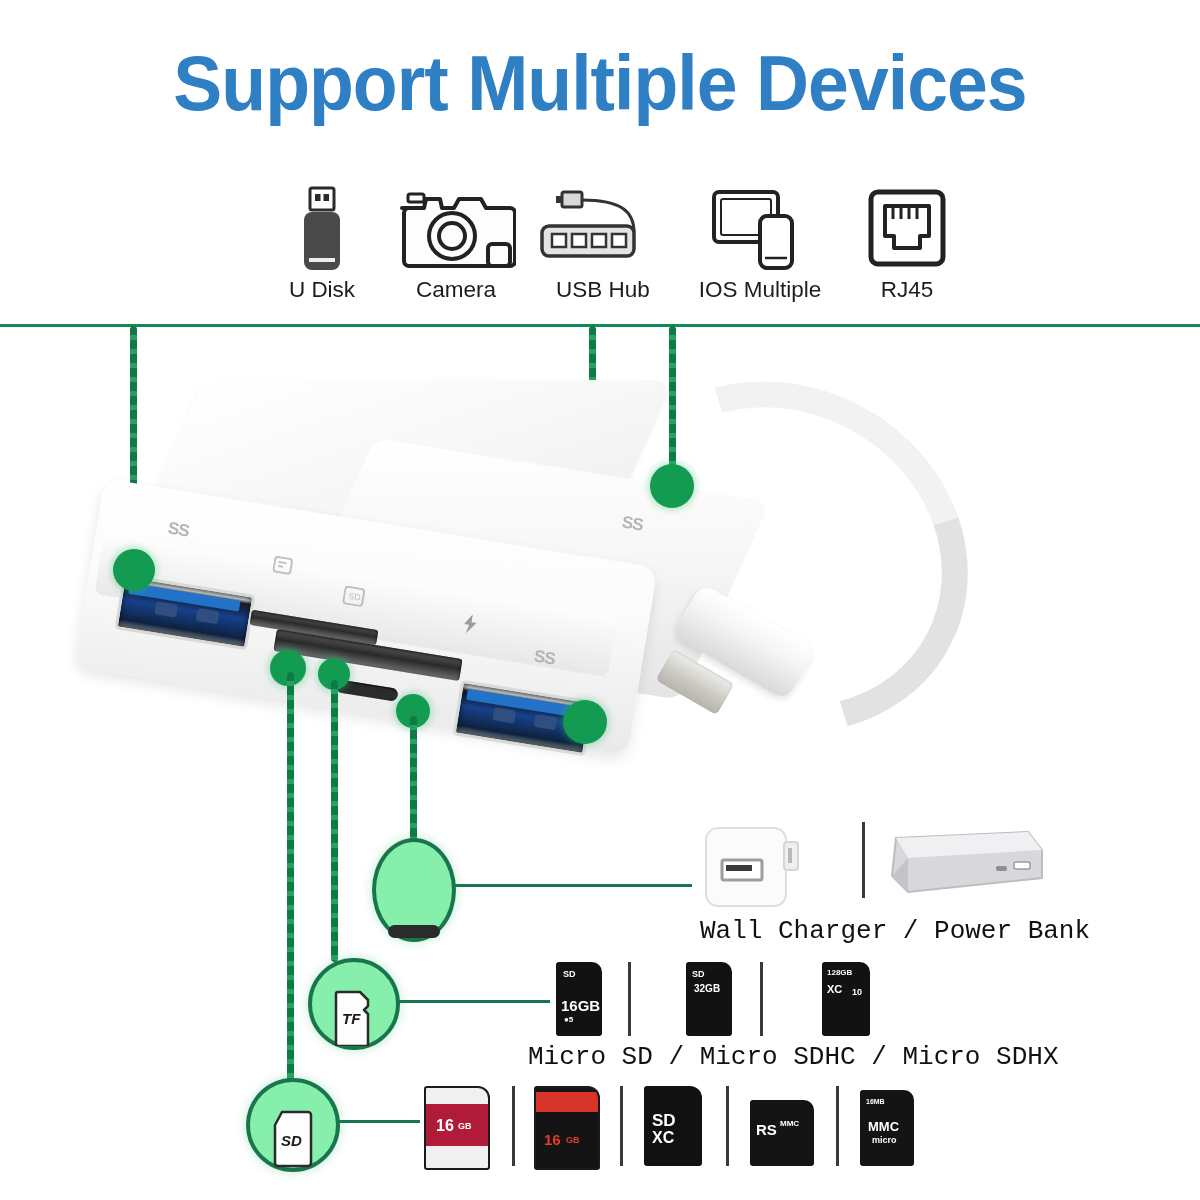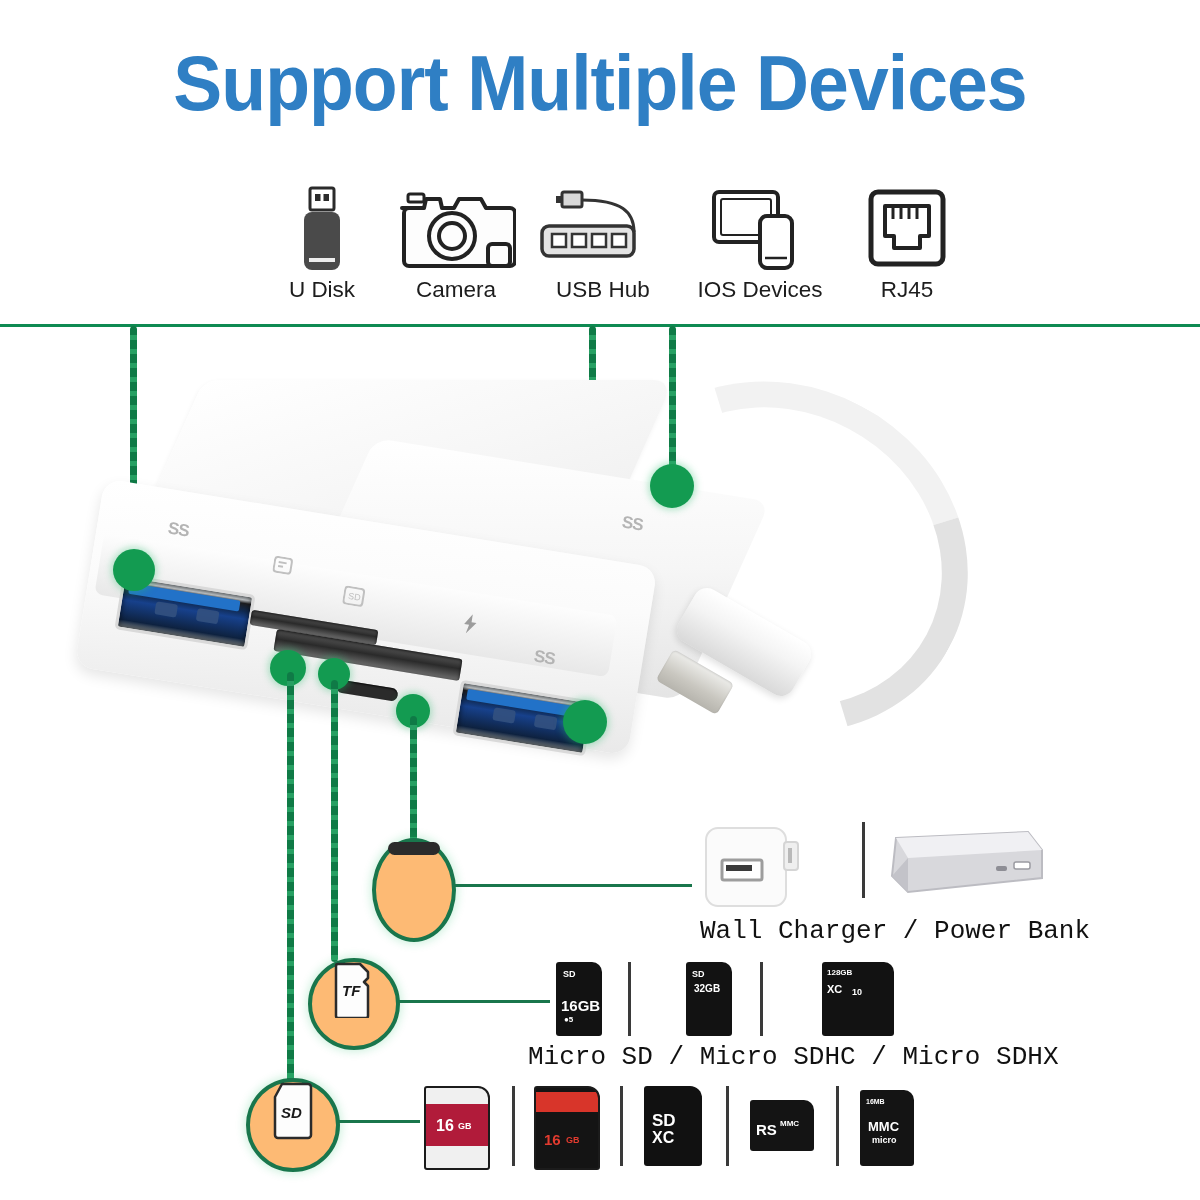--- a/index.html
+++ b/index.html
@@ -135,22 +135,22 @@
   .plug-tip{
     position:absolute;left:582px;top:292px;width:70px;height:36px;
     background:linear-gradient(180deg,#ededea,#c9c7c0 60%,#b6b4ad);
     border-radius:5px;transform:rotate(30deg);
     box-shadow:inset 0 1px 2px rgba(0,0,0,.15);
   }
 
   
   .oval{
     position:absolute;border:4px solid #19764c;border-radius:50%;
-    background:#fdba74;box-shadow:0 0 9px 2px rgba(40,190,110,.22);
-    display:flex;align-items:flex-start;justify-content:center;
+    background:#86efac;box-shadow:0 0 9px 2px rgba(40,190,110,.22);
+    display:flex;align-items:flex-end;justify-content:center;
   }
   .leadline{position:absolute;height:3px;background:#19764c;}
   .divider{position:absolute;width:3px;background:#3a3a3a;}
   .rowlabel{
     position:absolute;font-size:26px;color:#111;white-space:nowrap;
     font-family:Liberation Mono, monospace;
   }
 
   
   .mcard{position:absolute;border-radius:3px 7px 3px 3px;overflow:hidden;}
@@ -212,21 +212,21 @@
 
     <div class="devitem" style="left:680px;top:0;width:160px;">
       <div class="devicon">
         <svg width="100" height="86" viewBox="0 0 100 86">
           <rect x="4" y="6" width="64" height="50" rx="5" fill="#fff" stroke="#222" stroke-width="4"></rect>
           <rect x="11" y="13" width="50" height="36" rx="2" fill="#fff" stroke="#222" stroke-width="2"></rect>
           <rect x="50" y="30" width="32" height="52" rx="7" fill="#fff" stroke="#222" stroke-width="4"></rect>
           <line x1="55" y1="72" x2="77" y2="72" stroke="#222" stroke-width="2.5"></line>
         </svg>
       </div>
-      <div class="devlabel">IOS Devices</div>
+      <div class="devlabel">IOS Multiple</div>
     </div>
 
     <div class="devitem" style="left:842px;top:0;width:130px;">
       <div class="devicon">
         <svg width="84" height="86" viewBox="0 0 84 86">
           <rect x="6" y="6" width="72" height="72" rx="7" fill="#fff" stroke="#222" stroke-width="5"></rect>
           <path d="M20 20 h44 v30 h-9 v12 h-26 v-12 h-9 z" fill="#fff" stroke="#222" stroke-width="4" stroke-linejoin="round"></path>
           <line x1="28" y1="20" x2="28" y2="33" stroke="#222" stroke-width="3"></line>
           <line x1="36" y1="20" x2="36" y2="33" stroke="#222" stroke-width="3"></line>
           <line x1="44" y1="20" x2="44" y2="33" stroke="#222" stroke-width="3"></line>
@@ -342,21 +342,21 @@
     <div class="mtext" style="left:7px;top:8px;font-size:9px;">SD</div>
     <div class="mtext" style="left:5px;top:36px;font-size:15px;">16GB</div>
     <div class="mtext" style="left:8px;top:54px;font-size:8px;">●5</div>
   </div>
   <div class="divider" style="left:628px;top:962px;height:74px;"></div>
   <div class="mcard" style="left:686px;top:962px;width:46px;height:74px;background:#121212;border-radius:3px 10px 3px 3px;">
     <div class="mtext" style="left:6px;top:8px;font-size:9px;">SD</div>
     <div class="mtext" style="left:8px;top:22px;font-size:10px;">32GB</div>
   </div>
   <div class="divider" style="left:760px;top:962px;height:74px;"></div>
-  <div class="mcard" style="left:822px;top:962px;width:72px;height:74px;background:#121212;border-radius:3px 10px 3px 3px;">
+  <div class="mcard" style="left:822px;top:962px;width:48px;height:74px;background:#121212;border-radius:3px 10px 3px 3px;">
     <div class="mtext" style="left:5px;top:7px;font-size:8px;">128GB</div>
     <div class="mtext" style="left:5px;top:22px;font-size:11px;">XC</div>
     <div class="mtext" style="left:30px;top:26px;font-size:9px;">10</div>
   </div>
   <div class="rowlabel" style="left:528px;top:1042px;">Micro SD / Micro SDHC / Micro SDHX</div>
 
   <div class="oval" style="left:246px;top:1078px;width:86px;height:86px;">
     <svg width="46" height="58" viewBox="0 0 46 58">
       <path d="M12 2 h26 a3 3 0 0 1 3 3 v48 a3 3 0 0 1 -3 3 h-30 a3 3 0 0 1 -3 -3 v-38 z" fill="#fdfdfd" stroke="#2b2b2b" stroke-width="2.5" stroke-linejoin="round"></path>
       <text x="11" y="36" font-size="15" font-weight="bold" font-style="italic" fill="#1a1a1a" font-family="sans-serif">SD</text>
@@ -374,21 +374,21 @@
     <div style="position:absolute;left:0;top:4px;width:100%;height:20px;background:#d8352a;"></div>
     <div class="mtext" style="left:8px;top:44px;font-size:15px;color:#e23b2f;">16</div>
     <div class="mtext" style="left:30px;top:48px;font-size:9px;color:#e23b2f;">GB</div>
   </div>
   <div class="divider" style="left:620px;top:1086px;height:80px;"></div>
   <div class="mcard" style="left:644px;top:1086px;width:58px;height:80px;background:#111;border-radius:3px 12px 3px 3px;">
     <div class="mtext" style="left:8px;top:26px;font-size:17px;">SD</div>
     <div class="mtext" style="left:8px;top:44px;font-size:16px;">XC</div>
   </div>
   <div class="divider" style="left:726px;top:1086px;height:80px;"></div>
-  <div class="mcard" style="left:750px;top:1100px;width:64px;height:51px;background:#141414;border-radius:3px 10px 3px 3px;">
+  <div class="mcard" style="left:750px;top:1100px;width:64px;height:66px;background:#141414;border-radius:3px 10px 3px 3px;">
     <div class="mtext" style="left:6px;top:22px;font-size:15px;">RS</div>
     <div class="mtext" style="left:30px;top:20px;font-size:8px;">MMC</div>
   </div>
   <div class="divider" style="left:836px;top:1086px;height:80px;"></div>
   <div class="mcard" style="left:860px;top:1090px;width:54px;height:76px;background:#141414;border-radius:3px 10px 3px 3px;">
     <div class="mtext" style="left:6px;top:8px;font-size:7px;">16MB</div>
     <div class="mtext" style="left:8px;top:30px;font-size:13px;">MMC</div>
     <div class="mtext" style="left:12px;top:46px;font-size:9px;">micro</div>
   </div>
 

